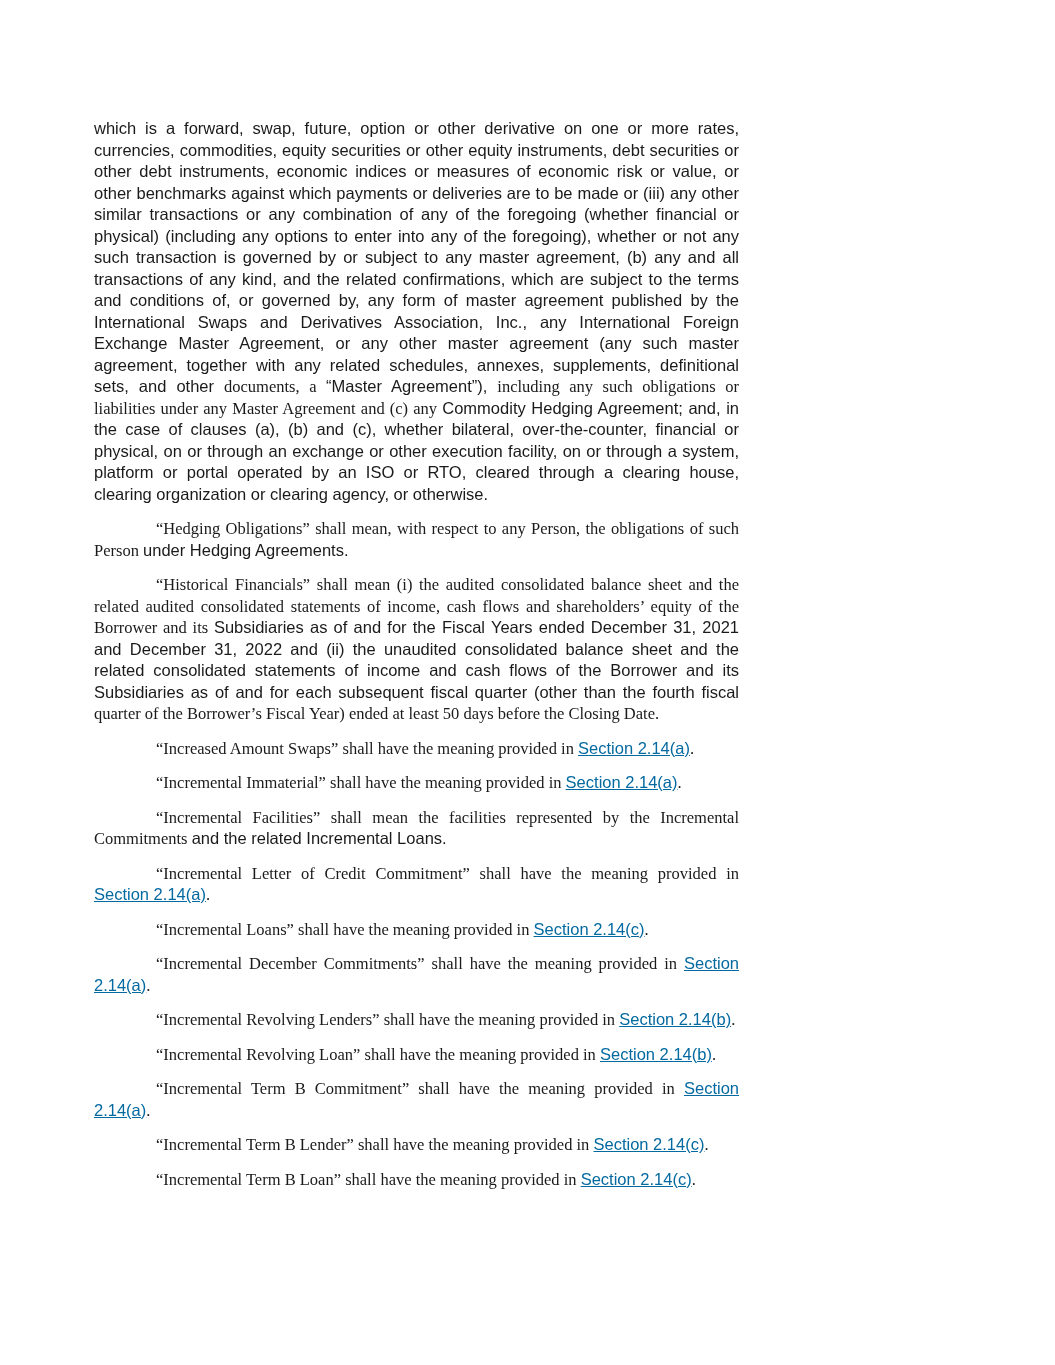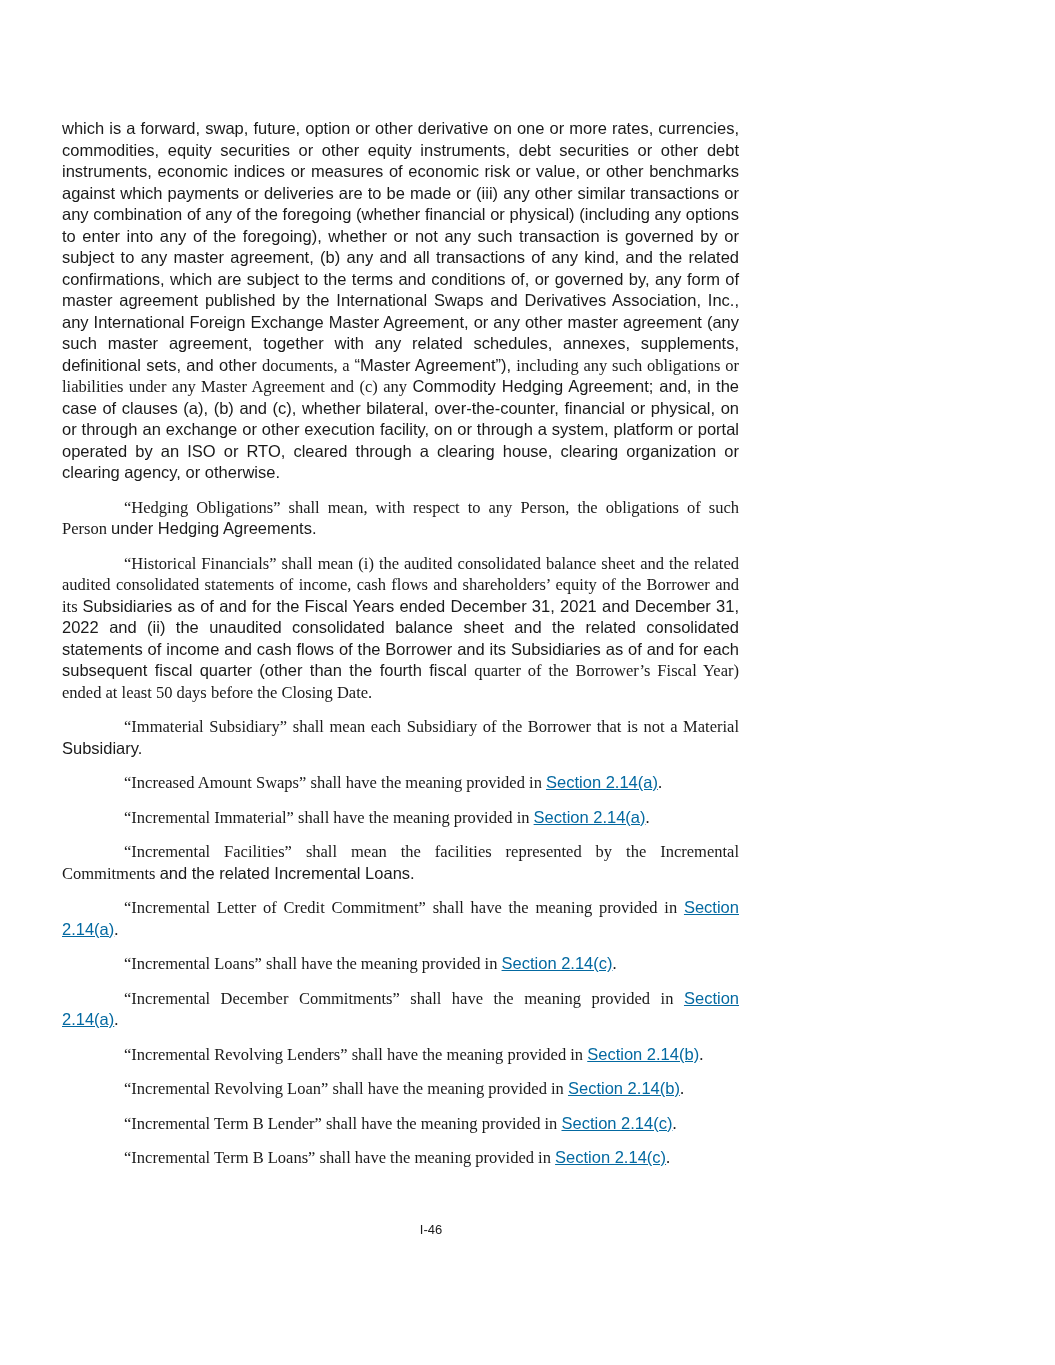--- a/index.html
+++ b/index.html
@@ -9,21 +9,21 @@
     height: 1365px;
     position: relative;
     font-family: "Liberation Serif", serif;
   }
   .page {
     position: absolute;
     top: 0; left: 0;
     width: 862px;
     height: 1365px;
     background: #ffffff;
-    padding: 118px 123px 0 62px;
+    padding: 118px 123px 0 94px;
     overflow: hidden;
   }
   .content {
     font-size: 16.5px;
     line-height: 21.5px;
     color: #1a1a1a;
     text-align: justify;
   }
   p.para { margin-bottom: 13px; }
   p.para.indent { text-indent: 62px; }
@@ -48,26 +48,25 @@
   }
 </style>
 </head>
 <body>
 
 <div class="page">
   <div class="content">
       <p class="para"><span class="seg-sans">which is a forward, swap, future, option or other derivative on one or more rates, currencies, commodities, equity securities or other equity instruments, debt securities or other debt instruments, economic indices or measures of economic risk or value, or other benchmarks against which payments or deliveries are to be made or (iii) any other similar transactions or any combination of any of the foregoing (whether financial or physical) (including any options to enter into any of the foregoing), whether or not any such transaction is governed by or subject to any master agreement, (b) any and all transactions of any kind, and the related confirmations, which are subject to the terms and conditions of, or governed by, any form of master agreement published by the International Swaps and Derivatives Association, Inc., any International Foreign Exchange Master Agreement, or any other master agreement (any such master agreement, together with any related schedules, annexes, supplements, definitional sets, and other </span><span class="seg-serif">documents, a </span><span class="seg-sans">“Master Agreement”), </span><span class="seg-serif">including any such obligations or liabilities under any Master Agreement and (c) any </span><span class="seg-sans">Commodity Hedging Agreement; and, in the case of clauses (a), (b) and (c), whether bilateral, over-the-counter, financial or physical, on or through an exchange or other execution facility, on or through a system, platform or portal operated by an ISO or RTO, cleared through a clearing house, clearing organization or clearing agency,  or otherwise.</span></p>
       <p class="para indent"><span class="seg-term">“Hedging Obligations”</span><span class="seg-serif"> shall mean, with respect to any Person, the obligations of such Person </span><span class="seg-sans">under Hedging Agreements.</span></p>
       <p class="para indent"><span class="seg-term">“Historical Financials”</span><span class="seg-serif"> shall mean (i) the audited consolidated balance sheet and the related audited consolidated statements of income, cash flows and shareholders’ equity of the Borrower and its </span><span class="seg-sans">Subsidiaries as of and for the Fiscal Years ended December 31, 2021 and December 31, 2022 and (ii) the unaudited consolidated balance sheet and the related consolidated statements of income and cash flows of the Borrower and its Subsidiaries as of and for each subsequent fiscal quarter (other than the fourth fiscal </span><span class="seg-serif">quarter of the Borrower’s Fiscal Year) ended at least 50 days before the Closing Date.</span></p>
-      <p class="para indent"><span class="seg-term">“Immaterial Subsidiary”</span><span class="seg-serif"> shall mean each Subsidiary of the Borrower that is not a Material </span><span class="seg-sans">Subsidiary.</span></p>
       <p class="para indent"><span class="seg-term">“Increased Amount Swaps”</span><span class="seg-serif"> shall have the meaning provided in </span><span class="seg-link">Section 2.14(a)</span><span class="seg-serif">.</span></p>
       <p class="para indent"><span class="seg-term">“Incremental Immaterial”</span><span class="seg-serif"> shall have the meaning provided in </span><span class="seg-link">Section 2.14(a)</span><span class="seg-serif">.</span></p>
       <p class="para indent"><span class="seg-term">“Incremental Facilities”</span><span class="seg-serif"> shall mean the facilities represented by the Incremental Commitments </span><span class="seg-sans">and the related Incremental Loans.</span></p>
       <p class="para indent"><span class="seg-term">“Incremental Letter of Credit Commitment”</span><span class="seg-serif"> shall have the meaning provided in </span><span class="seg-link">Section 2.14(a)</span><span class="seg-serif">.</span></p>
       <p class="para indent"><span class="seg-term">“Incremental Loans”</span><span class="seg-serif"> shall have the meaning provided in </span><span class="seg-link">Section 2.14(c)</span><span class="seg-serif">.</span></p>
       <p class="para indent"><span class="seg-term">“Incremental December Commitments”</span><span class="seg-serif"> shall have the meaning provided in </span><span class="seg-link">Section 2.14(a)</span><span class="seg-serif">.</span></p>
       <p class="para indent"><span class="seg-term">“Incremental Revolving Lenders”</span><span class="seg-serif"> shall have the meaning provided in </span><span class="seg-link">Section 2.14(b)</span><span class="seg-serif">.</span></p>
       <p class="para indent"><span class="seg-term">“Incremental Revolving Loan”</span><span class="seg-serif"> shall have the meaning provided in </span><span class="seg-link">Section 2.14(b)</span><span class="seg-serif">.</span></p>
+      <p class="para indent"><span class="seg-term">“Incremental Term B Commitment”</span><span class="seg-serif"> shall have the meaning provided in </span><span class="seg-link">Section 2.14(a)</span><span class="seg-serif">.</span></p>
       <p class="para indent"><span class="seg-term">“Incremental Term B Lender”</span><span class="seg-serif"> shall have the meaning provided in </span><span class="seg-link">Section 2.14(c)</span><span class="seg-serif">.</span></p>
-      <p class="para indent"><span class="seg-term">“Incremental Term B Loans”</span><span class="seg-serif"> shall have the meaning provided in </span><span class="seg-link">Section 2.14(c)</span><span class="seg-serif">.</span></p>
+      <p class="para indent"><span class="seg-term">“Incremental Term B Loan”</span><span class="seg-serif"> shall have the meaning provided in </span><span class="seg-link">Section 2.14(c)</span><span class="seg-serif">.</span></p>
     </div>
-  <div class="footer">I-46</div>
 </div>
 
 </body></html>

